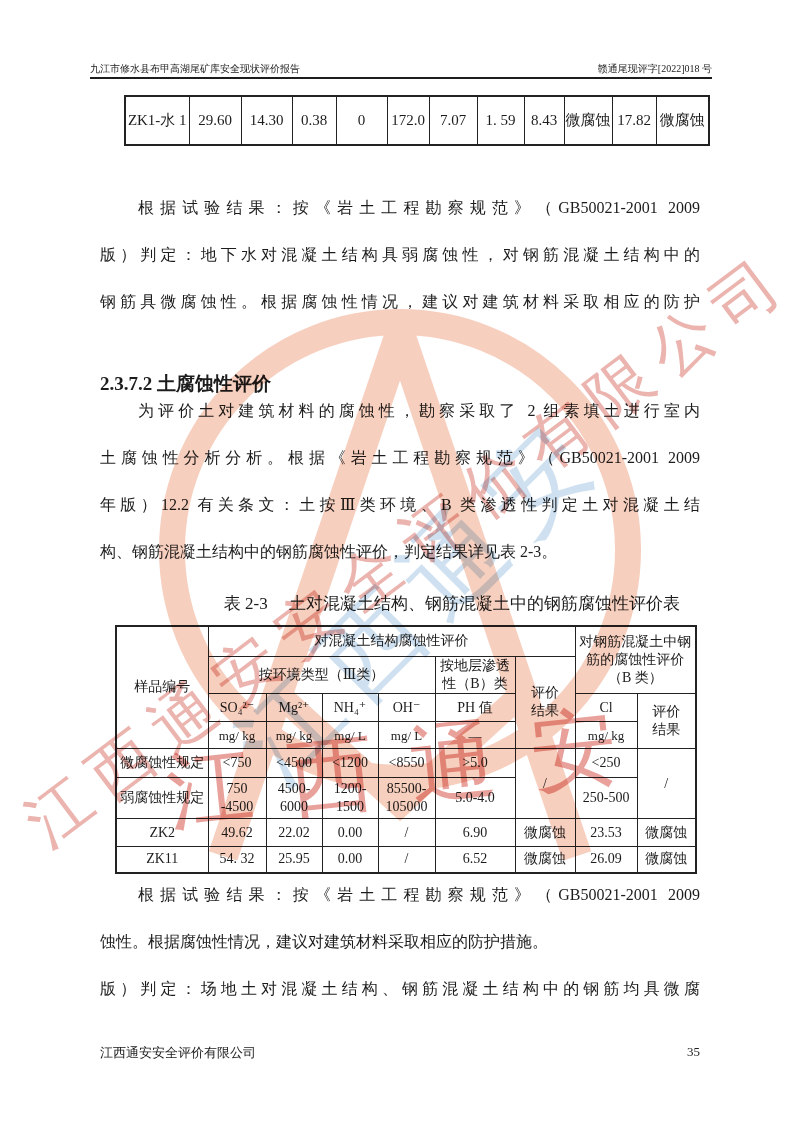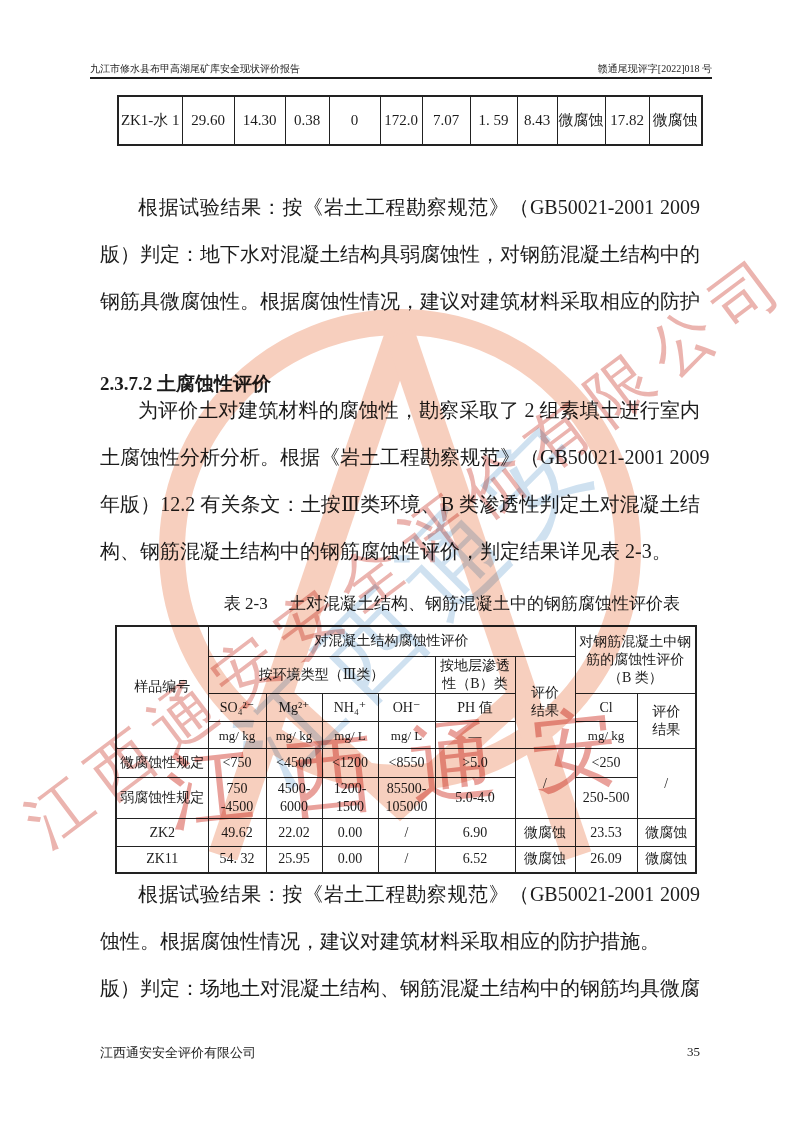--- a/index.html
+++ b/index.html
@@ -7,33 +7,33 @@
         font-family:"Liberation Serif","DejaVu Serif",serif;color:#1c1c1c;}
   .abs{position:absolute;}
 
   
   .hdr{top:50px;left:90px;width:622px;height:26px;font-size:10px;display:flex;
        justify-content:space-between;align-items:flex-end;}
   .hdr-rule{top:77px;left:90px;width:622px;height:0;border-top:2px solid #1c1c1c;}
   .ftr{top:1044px;left:100px;width:600px;font-size:13px;display:flex;justify-content:space-between;}
 
   
-  .para{left:100px;width:600px;font-size:20px;}
+  .para{left:100px;width:600px;font-size:16px;}
   .pline{height:47px;line-height:47px;text-align:justify;text-align-last:justify;white-space:nowrap;}
   .pline.last{text-align-last:left;}
   .pline.indent{text-indent:38px;}
   .heading{left:100px;top:360px;width:600px;height:47px;line-height:47px;
            font-size:19px;font-weight:bold;}
   .caption{left:120px;top:590px;width:560px;height:28px;line-height:28px;font-size:17px;text-align:right;}
 
   
   table{border-collapse:collapse;table-layout:fixed;}
   td{border:1px solid #222;text-align:center;vertical-align:middle;padding:0 1px;
      white-space:pre-line;line-height:1.32;overflow:hidden;}
-  .t1{top:95px;left:117px;}
+  .t1{top:95px;left:124px;}
   .t1 table{width:584px;border:2px solid #222;}
   .t1 td{font-size:15px;height:47px;}
   .t23{top:625px;left:115px;}
   .t23 table{width:580px;border:2px solid #222;}
   .t23 td{font-size:14px;}
   .t23 .units td{font-size:13px;}
 
   
   .wm{pointer-events:none;mix-blend-mode:multiply;}
   #wm-logo{left:145px;top:300px;width:510px;height:560px;opacity:.5;}

